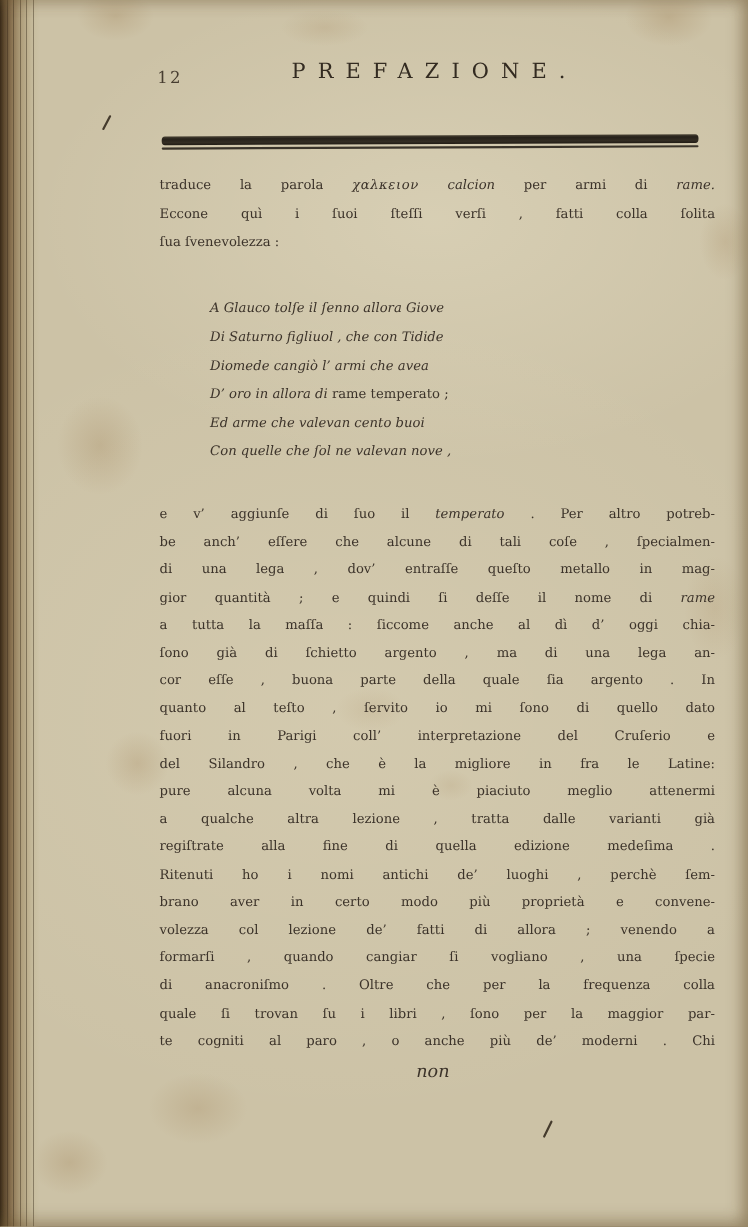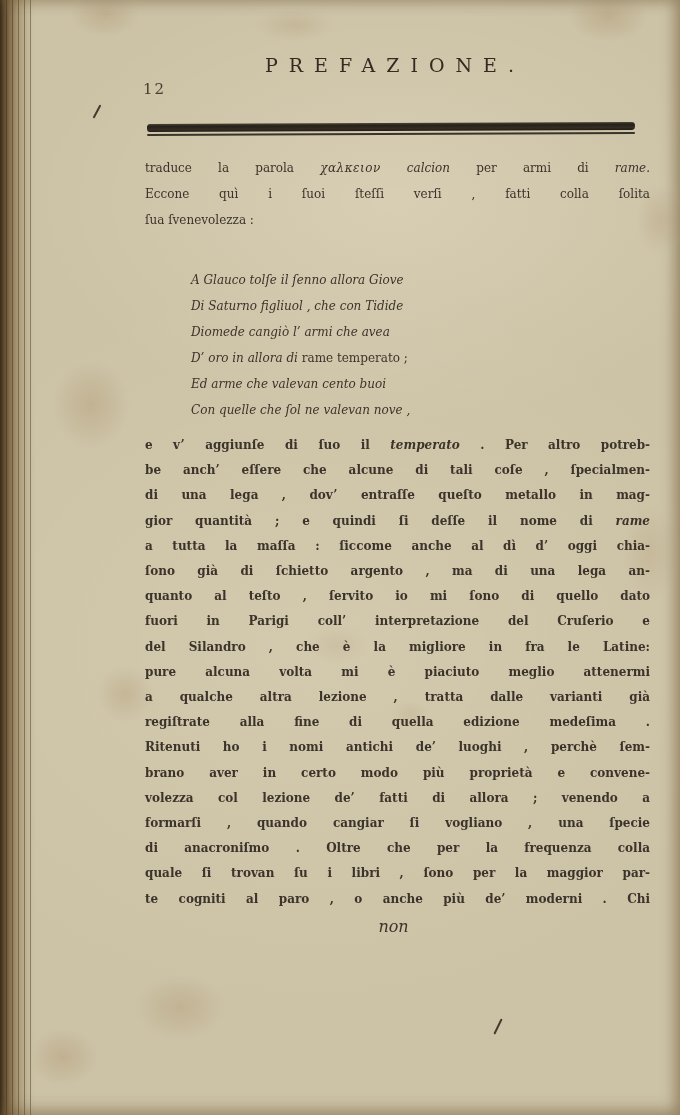--- a/index.html
+++ b/index.html
@@ -24,21 +24,21 @@
   }
   .binding{
     position:absolute;left:0;top:0;bottom:0;width:36px;z-index:4;
     background:
       repeating-linear-gradient(90deg, rgba(48,36,20,.42) 0px, rgba(48,36,20,.42) 1px, rgba(0,0,0,0) 1px, rgba(0,0,0,0) 6px),
       linear-gradient(90deg,#2c2113 0%, #5d4a30 10%, #8a7352 28%, #ab9a77 50%, #bfb291 72%, #c9bfa1 88%, rgba(204,194,166,0) 100%);
   }
   .stain{position:absolute;border-radius:50%;z-index:1;pointer-events:none;}
   .header{position:absolute;left:0;top:0;width:100%;z-index:3;}
   .pagenum{
-    position:absolute;left:143px;top:80px;
+    position:absolute;left:143px;top:61px;
     font-size:15px;letter-spacing:2px;color:#473d30;
   }
   .title{
     position:absolute;left:160px;top:54px;width:470px;
     text-align:center;font-size:19px;letter-spacing:11px;
     color:#332b21;white-space:nowrap;
   }
   .rule{position:absolute;left:147px;top:123px;width:488px;z-index:3;transform:rotate(-0.25deg);}
   .rule-thick{
     height:8px;border-radius:3px/45%;
@@ -47,21 +47,21 @@
   .rule-thin{height:2px;margin-top:2px;background:#3a342a;border-radius:1px;}
   .textbody{position:absolute;left:145px;top:155px;width:505px;z-index:3;}
   .tline{
     font-size:12px;line-height:26px;
     text-align:justify;text-align-last:justify;
     white-space:normal;
   }
   .tline.nofill{text-align-last:left;}
   .verse{margin-top:34px;margin-left:46px;}
   .verse .tline{text-align-last:left;line-height:26px;}
-  .para2{margin-top:10px;font-weight:bold;}
+  .para2{margin-top:32px;}
   .para2 .tline{line-height:25.2px;}
   .it{font-style:italic;}
   .gr{font-style:italic;letter-spacing:0.5px;}
   .catchword{
     margin-top:2px;text-align:center;padding-right:8px;
     font-size:16px;line-height:25px;font-style:italic;
   }
   .ink-mark{position:absolute;z-index:3;background:#453b2d;width:2px;border-radius:1px;}
   .mark1{left:96px;top:104px;height:15px;transform:rotate(28deg);}
   .mark2{left:497px;top:1018px;height:17px;transform:rotate(26deg);}
@@ -111,20 +111,21 @@
         <div class="tline"><span class="it">Ed arme che valevan cento buoi</span></div>
         <div class="tline"><span class="it">Con quelle che ſol ne valevan nove ,</span></div>
       </div>
     <div class="para para2">
         <div class="tline"><span>e v’ aggiunſe di ſuo il </span><span class="it">temperato</span><span> . Per altro potreb-</span></div>
         <div class="tline"><span>be anch’ eſſere che alcune di tali coſe , ſpecialmen-</span></div>
         <div class="tline"><span>di una lega , dov’ entraſſe queſto metallo in mag-</span></div>
         <div class="tline"><span>gior quantità ; e quindi ſi deſſe il nome di </span><span class="it">rame</span></div>
         <div class="tline"><span>a tutta la maſſa : ſiccome anche al dì d’ oggi chia-</span></div>
         <div class="tline"><span>ſono già di ſchietto argento , ma di una lega an-</span></div>
+        <div class="tline"><span>cor eſſe , buona parte della quale ſia argento . In</span></div>
         <div class="tline"><span>quanto al teſto , ſervito io mi ſono di quello dato</span></div>
         <div class="tline"><span>fuori in Parigi coll’ interpretazione del Cruſerio e</span></div>
         <div class="tline"><span>del Silandro , che è la migliore in fra le Latine:</span></div>
         <div class="tline"><span>pure alcuna volta mi è piaciuto meglio attenermi</span></div>
         <div class="tline"><span>a qualche altra lezione , tratta dalle varianti già</span></div>
         <div class="tline"><span>regiſtrate alla fine di quella edizione medeſima .</span></div>
         <div class="tline"><span>Ritenuti ho i nomi antichi de’ luoghi , perchè ſem-</span></div>
         <div class="tline"><span>brano aver in certo modo più proprietà e convene-</span></div>
         <div class="tline"><span>volezza col lezione de’ fatti di allora ; venendo a</span></div>
         <div class="tline"><span>formarſi , quando cangiar ſi vogliano , una ſpecie</span></div>

